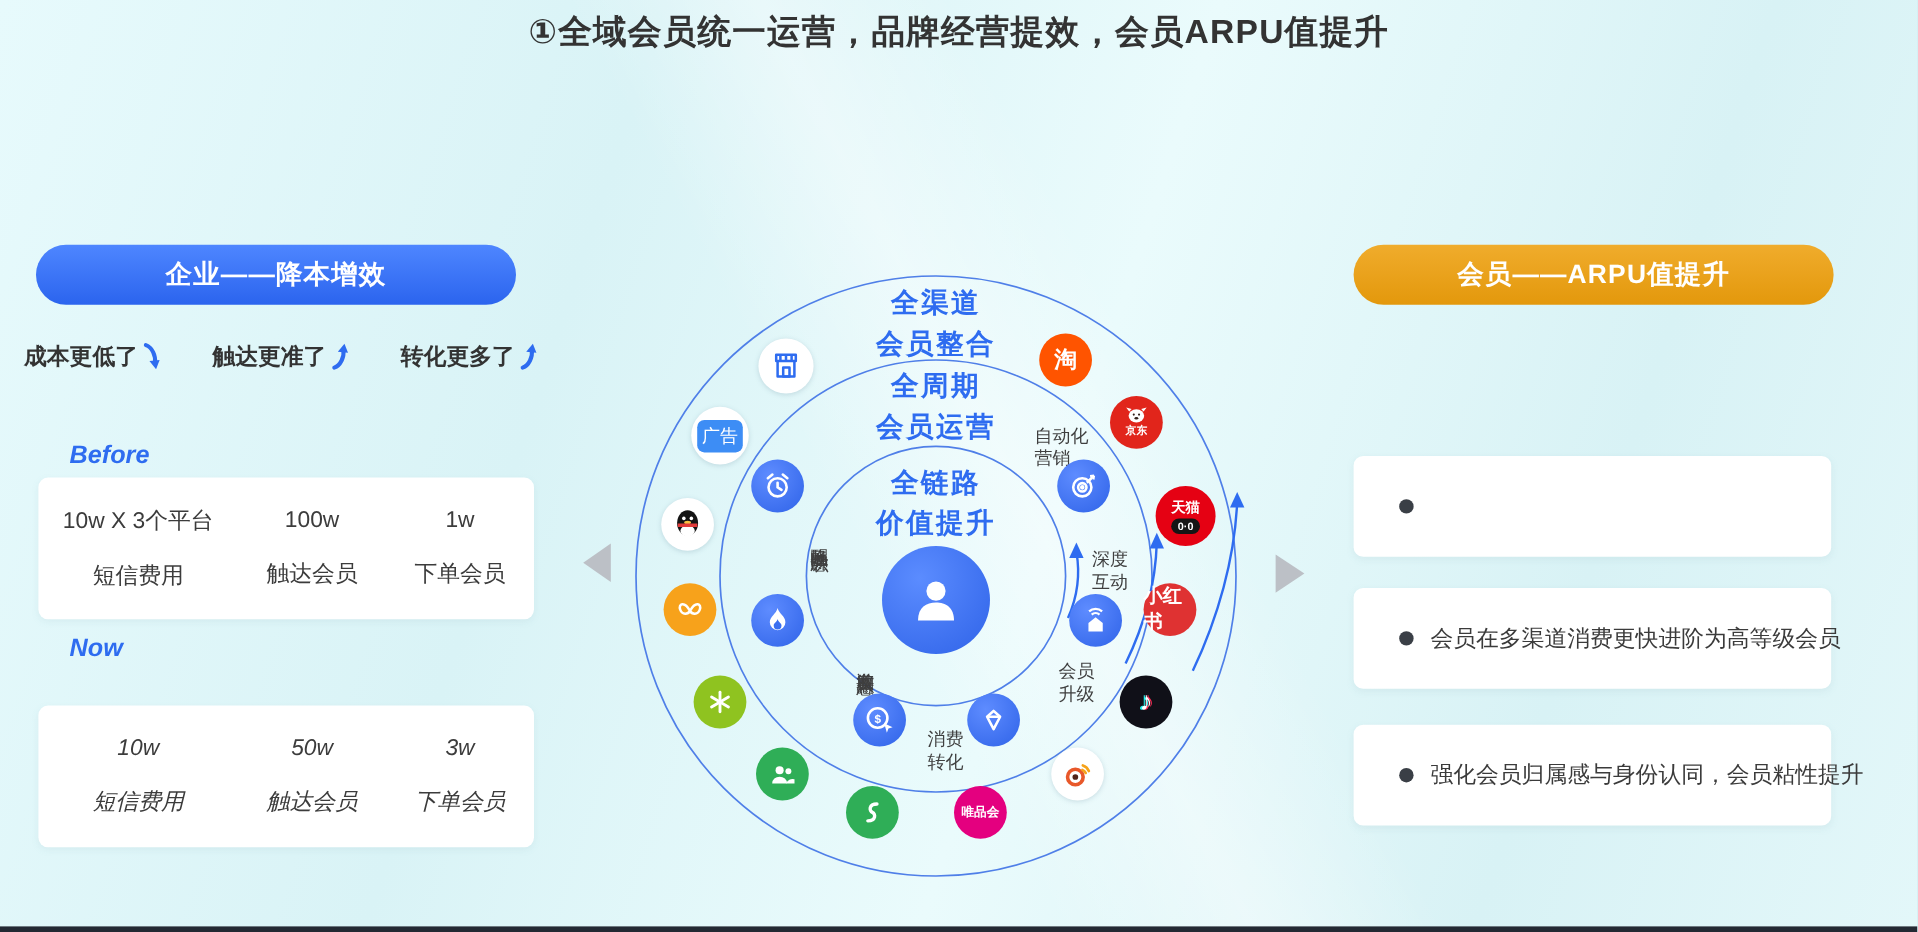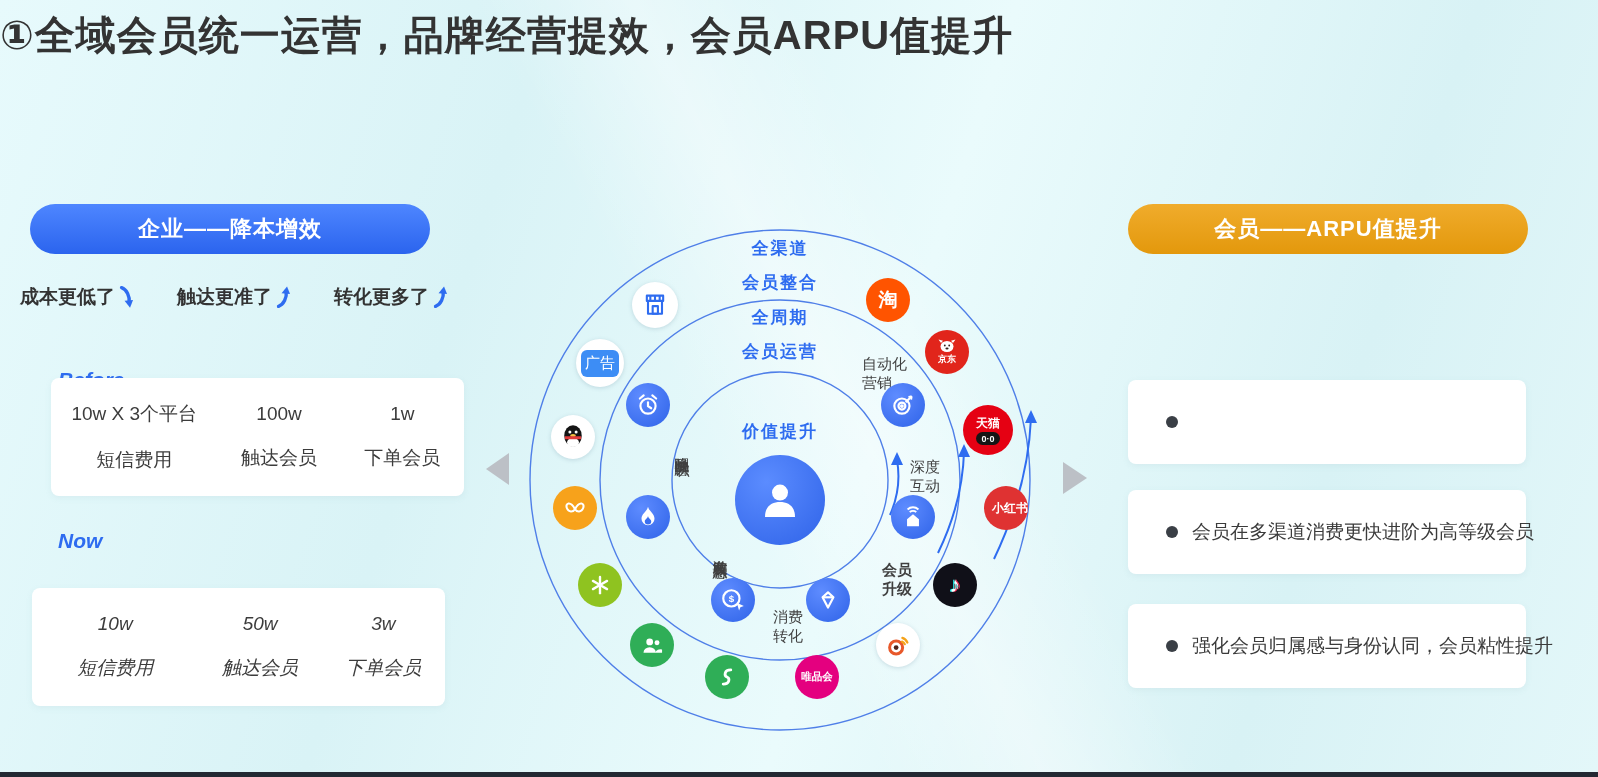--- a/index.html
+++ b/index.html
@@ -4,22 +4,22 @@
 <style>
   html,body{margin:0;padding:0;background:#cfeef2;}
   .canvas{position:relative;width:1598px;height:777px;overflow:hidden;
     font-family:"Liberation Sans","DejaVu Sans",sans-serif;
     background:linear-gradient(108deg,#e7fafc 0%,#d9f3f6 30%,#eafbfc 55%,#d8f2f5 80%,#e3f7f9 100%);}
   .canvas:before{content:"";position:absolute;inset:0;
     background:linear-gradient(62deg,rgba(255,255,255,0) 44%,rgba(255,255,255,.38) 52%,rgba(255,255,255,0) 60%);
     pointer-events:none;}
   .bottom-bar{position:absolute;left:0;bottom:0;width:100%;height:5px;background:#232933;}
 
-  .title{position:absolute;top:8px;left:0;width:100%;text-align:left;
-    font-size:40px;font-weight:bold;letter-spacing:1px;color:#333333;}
+  .title{position:absolute;top:8px;left:0;width:100%;text-align:center;
+    font-size:28px;font-weight:bold;letter-spacing:1px;color:#333333;}
 
   
   .pill{position:absolute;height:50px;width:400px;border-radius:26px;display:flex;
     align-items:center;justify-content:center;color:#fff;font-size:22px;font-weight:bold;letter-spacing:1px;}
   .pill.blue{left:30px;top:204px;background:linear-gradient(180deg,#4e86ff,#2b64ee);}
   .pill.orange{left:1128px;top:204px;background:linear-gradient(180deg,#f0ac2c,#e3980c);}
 
   
   .stats{position:absolute;display:flex;justify-content:space-between;align-items:center;}
   .stats.left{left:20px;top:284px;width:430px;}
@@ -28,21 +28,21 @@
   .swoosh{width:17px;height:26px;margin-left:4px;}
   .swoosh.blue{color:#2e6cf0;}
   .swoosh.orange{color:#eea316;}
 
   .phase-label{position:absolute;font-size:21px;font-weight:bold;font-style:italic;color:#2e6cf0;}
   .phase-label.before{left:58px;top:368px;}
   .phase-label.now{left:58px;top:529px;}
 
   .white-box{position:absolute;left:32px;width:413px;height:118px;background:#ffffff;border-radius:8px;
     display:flex;align-items:center;box-shadow:0 2px 6px rgba(120,160,170,.10);}
-  .white-box.b1{top:378px;margin-left:19px;}
+  .white-box.b1{top:398px;}
   .white-box.b2{top:588px;font-style:italic;}
   .bcol{flex:1;text-align:center;color:#3c3c3c;font-size:19px;}
   .bcol.wide{flex:1.35;}
   .bcol .val{margin-bottom:20px;}
 
   .point-box{position:absolute;left:1128px;width:398px;height:84px;background:#ffffff;border-radius:8px;
     display:flex;align-items:center;padding-left:38px;box-sizing:border-box;
     box-shadow:0 2px 6px rgba(120,160,170,.10);}
   .point-box .dot{width:12px;height:12px;border-radius:50%;background:#3a3f46;margin-right:14px;flex:none;}
   .point-box .ptext{font-size:19px;color:#3b3b3b;white-space:nowrap;}
@@ -51,31 +51,31 @@
   .point-box.p3{top:604px;}
 
   
   .diagram{position:absolute;left:470px;top:215px;width:620px;height:550px;}
   .dg-svg{position:absolute;left:0;top:0;}
   .ring{fill:none;stroke:#4f7fe8;stroke-width:1.4;}
   .flow{fill:none;stroke:#2e6cf0;stroke-width:2;}
   .fhead{fill:#2e6cf0;}
 
   .ring-label{position:absolute;left:0;width:100%;text-align:center;color:#2e6cf0;
-    font-size:17px;font-weight:bold;letter-spacing:2px;pointer-events:none;}
+    font-size:23px;font-weight:bold;letter-spacing:2px;pointer-events:none;}
   .rl1a{top:22px;}  .rl1b{top:56px;}
   .rl2a{top:91px;}  .rl2b{top:125px;}
   .rl3a{top:172px;} .rl3b{top:205px;}
 
   .stage-label{position:absolute;color:#3f3f3f;font-size:15px;line-height:1.25;}
   .v-label{writing-mode:vertical-rl;height:44px;letter-spacing:1px;}
   .sl-awaken{left:165px;top:230px;width:56px;}
   .sl-inspire{left:203px;top:333px;width:56px;}
   .sl-convert{left:303px;top:393px;width:46px;}
-  .sl-upgrade{left:412px;top:346px;width:46px;font-weight:bold;}
+  .sl-upgrade{left:412px;top:336px;width:46px;}
   .sl-deep{left:440px;top:243px;width:46px;}
   .sl-auto{left:392px;top:140px;width:58px;}
 
   .avatar{position:absolute;left:265px;top:240px;width:90px;height:90px;border-radius:50%;
     background:radial-gradient(circle at 35% 30%,#5b8cff,#2f63e8);display:flex;align-items:center;justify-content:center;}
 
   .sicon{position:absolute;width:44px;height:44px;border-radius:50%;
     background:radial-gradient(circle at 35% 30%,#5e8cff,#2f63e8);
     display:flex;align-items:center;justify-content:center;}
   .si-alarm{left:156px;top:168px;} .si-flame{left:156px;top:280px;}
@@ -90,21 +90,21 @@
     display:flex;align-items:center;justify-content:center;font-weight:normal;}
   .pc-qq{left:81px;top:200px;width:44px;height:44px;background:#fff;box-shadow:0 1px 4px rgba(90,130,150,.25);}
   .pc-weidian{left:83px;top:271px;width:44px;height:44px;background:#f7a21b;}
   .pc-aperture{left:108px;top:348px;width:44px;height:44px;background:#8fc320;}
   .pc-contacts{left:160px;top:408px;width:44px;height:44px;background:#2fae57;}
   .pc-wechat{left:235px;top:440px;width:44px;height:44px;background:#2fae57;}
   .pc-vip{left:325px;top:440px;width:44px;height:44px;background:#e4007f;font-size:10.5px;}
   .pc-weibo{left:406px;top:408px;width:44px;height:44px;background:#fff;box-shadow:0 1px 4px rgba(90,130,150,.25);}
   .pc-douyin{left:463px;top:348px;width:44px;height:44px;background:#101018;}
   .pc-douyin .note{font-size:22px;color:#fff;text-shadow:-1.5px 0 0 #25f4ee,1.5px 0 0 #fe2c55;}
-  .pc-xhs{left:514px;top:271px;width:44px;height:44px;background:#df3232;font-size:12px;align-items:flex-end;}
+  .pc-xhs{left:483px;top:271px;width:44px;height:44px;background:#df3232;font-size:16px;}
   .pc-tmall{left:493px;top:190px;width:50px;height:50px;background:#e50113;font-size:12px;}
   .pc-tmall .eyes{margin-top:0;background:#151515;border-radius:8px;padding:0 5px;font-size:9px;height:13px;
     display:flex;align-items:center;color:#fff;}
   .pc-jd{left:455px;top:115px;width:44px;height:44px;background:#e1251b;font-size:9px;}
   .pc-taobao{left:396px;top:63px;width:44px;height:44px;background:#ff5400;font-size:19px;}
 
   .nav-tri{position:absolute;width:0;height:0;cursor:pointer;}
   .nav-prev{left:16px;top:238px;border-top:16px solid transparent;border-bottom:16px solid transparent;
     border-right:23px solid #bcc0c6;}
   .nav-next{left:593px;top:247px;border-top:16px solid transparent;border-bottom:16px solid transparent;
@@ -203,20 +203,21 @@
       <path class="flow" d="M524 344 C545 300 559 250 561 203"></path>
       <path class="fhead" d="M421 250 L427 237 L433 250 Z"></path>
       <path class="fhead" d="M488 242 L494 229 L500 242 Z"></path>
       <path class="fhead" d="M555 208 L561 195 L567 208 Z"></path>
     </svg>
 
     <div class="ring-label rl1a">全渠道</div>
     <div class="ring-label rl1b">会员整合</div>
     <div class="ring-label rl2a">全周期</div>
     <div class="ring-label rl2b">会员运营</div>
+    <div class="ring-label rl3a">全链路</div>
     <div class="ring-label rl3b">价值提升</div>
 
     <div class="stage-label v-label sl-awaken">唤醒品牌意识</div>
     <div class="stage-label v-label sl-inspire">激发购买意愿</div>
     <div class="stage-label sl-convert">
       <div>消费</div>
       <div>转化</div>
     </div>
     <div class="stage-label sl-upgrade">
       <div>会员</div>

